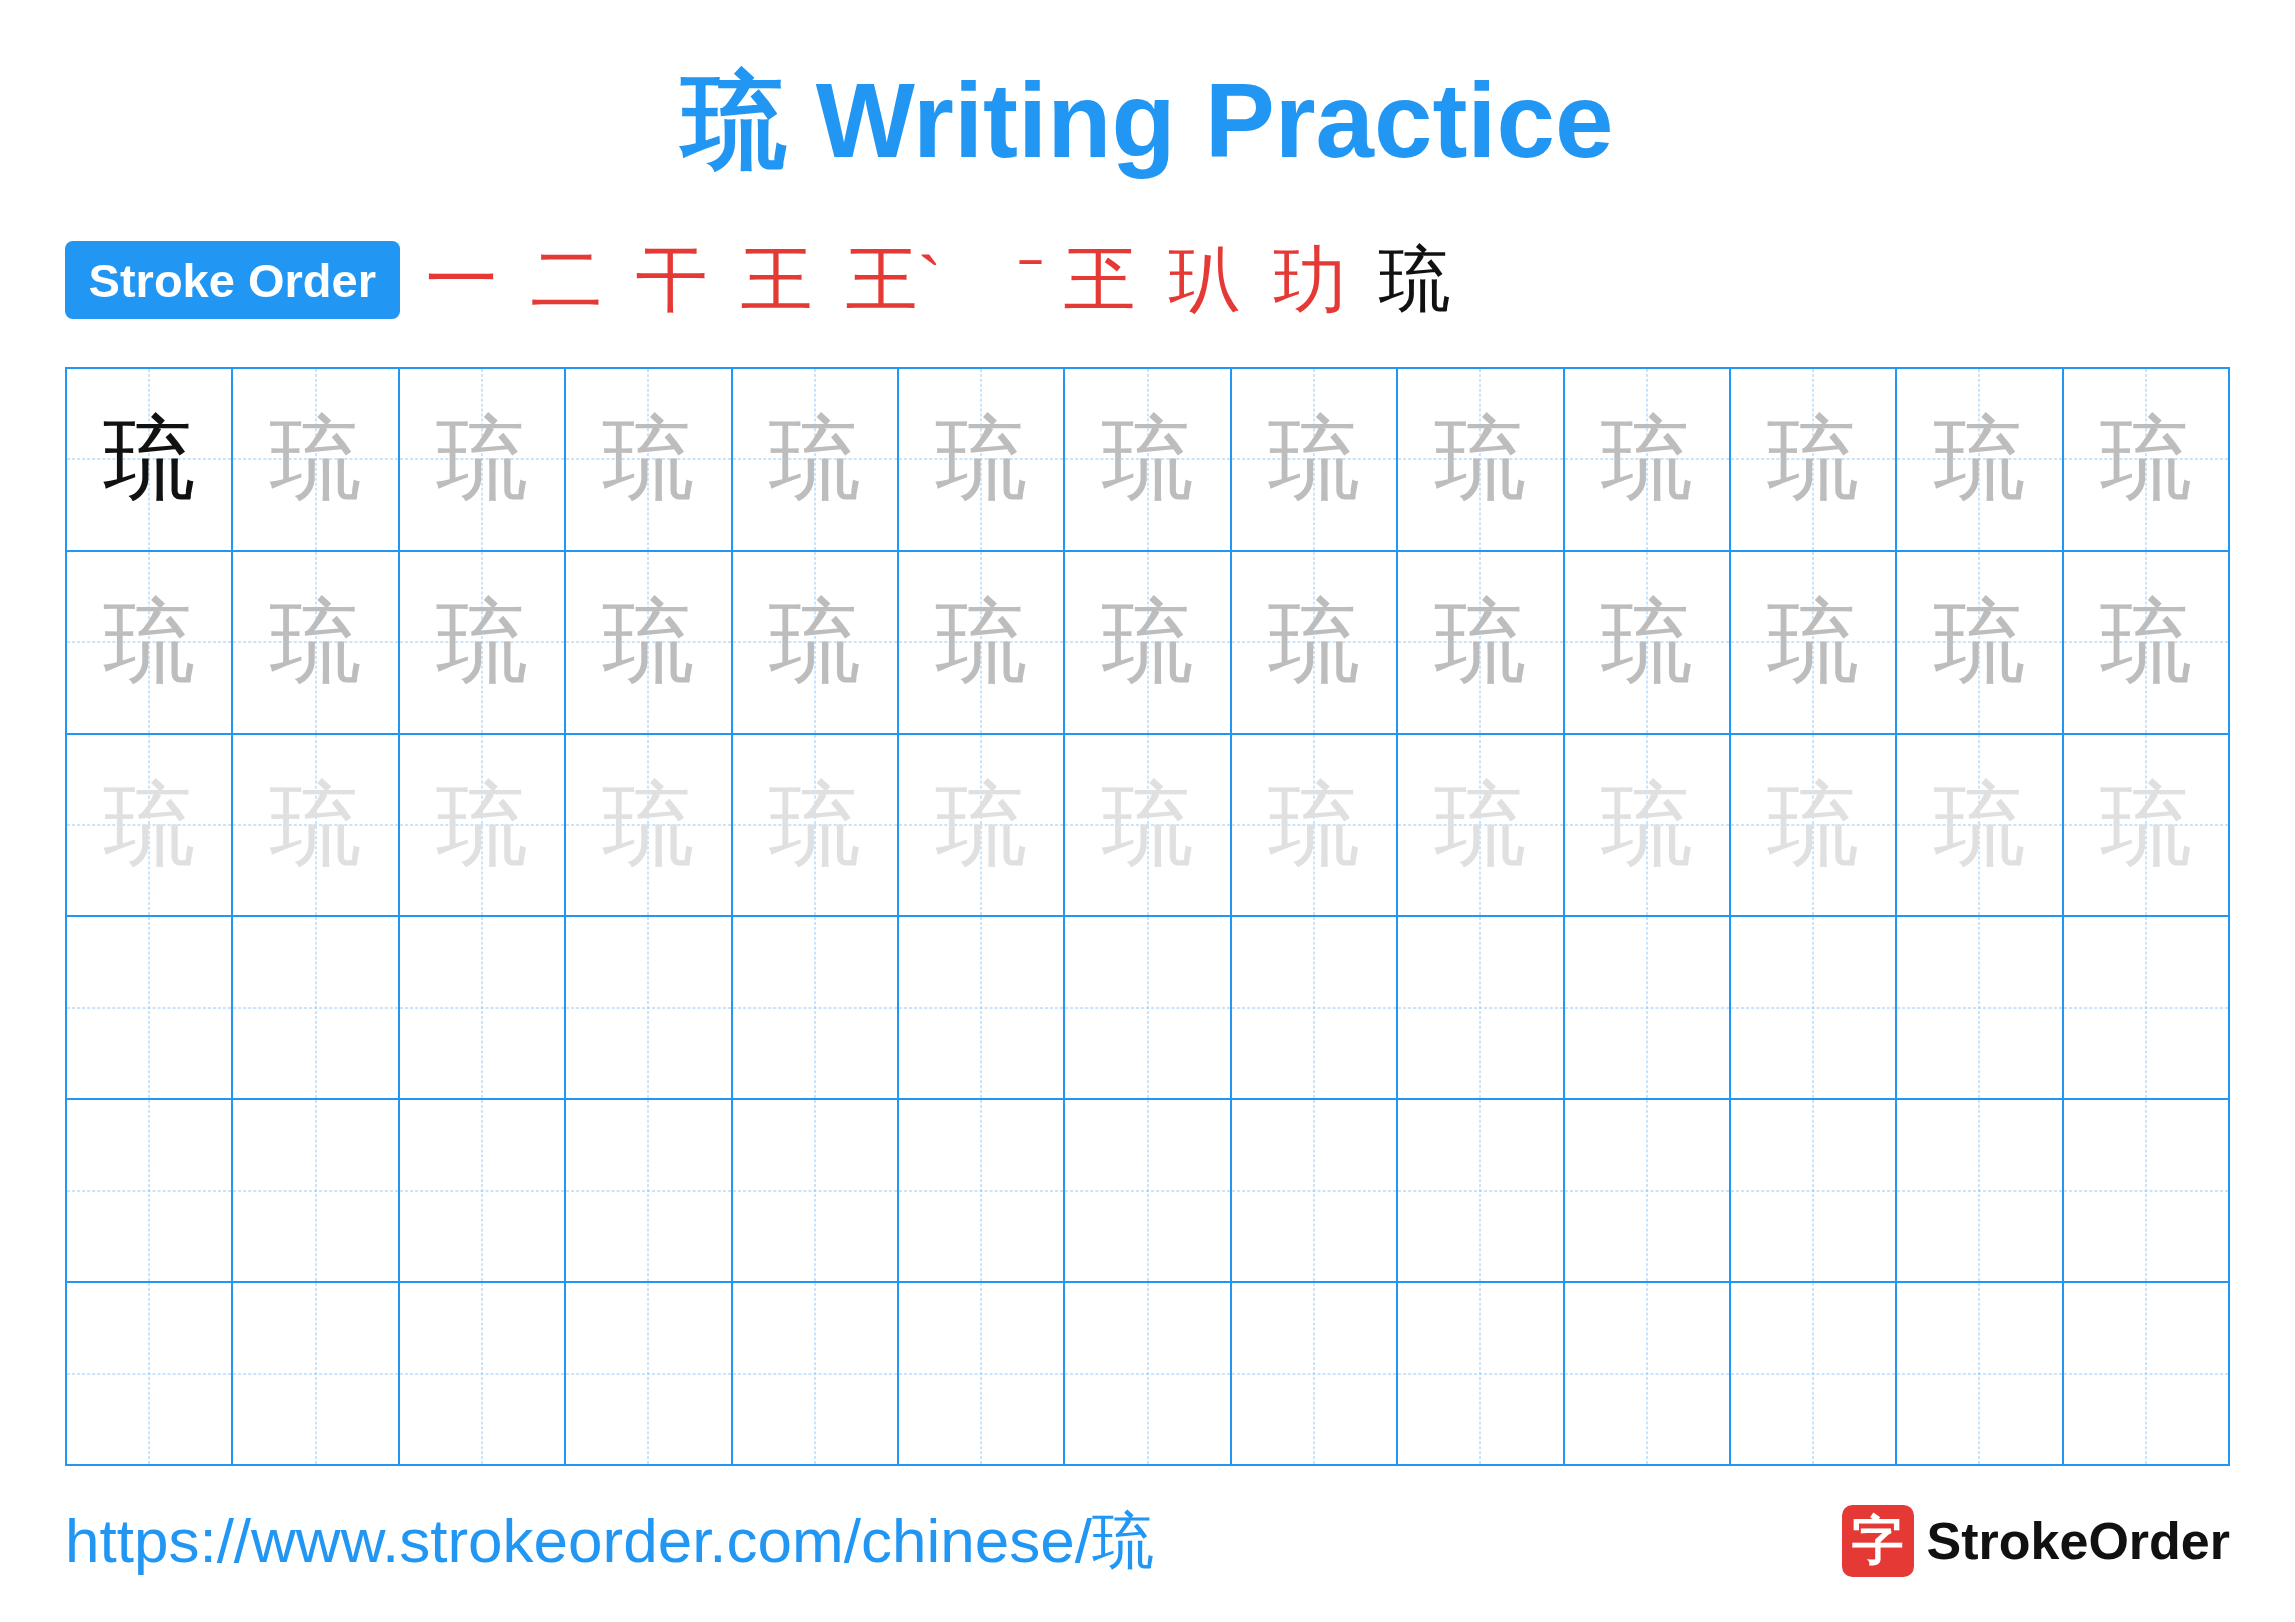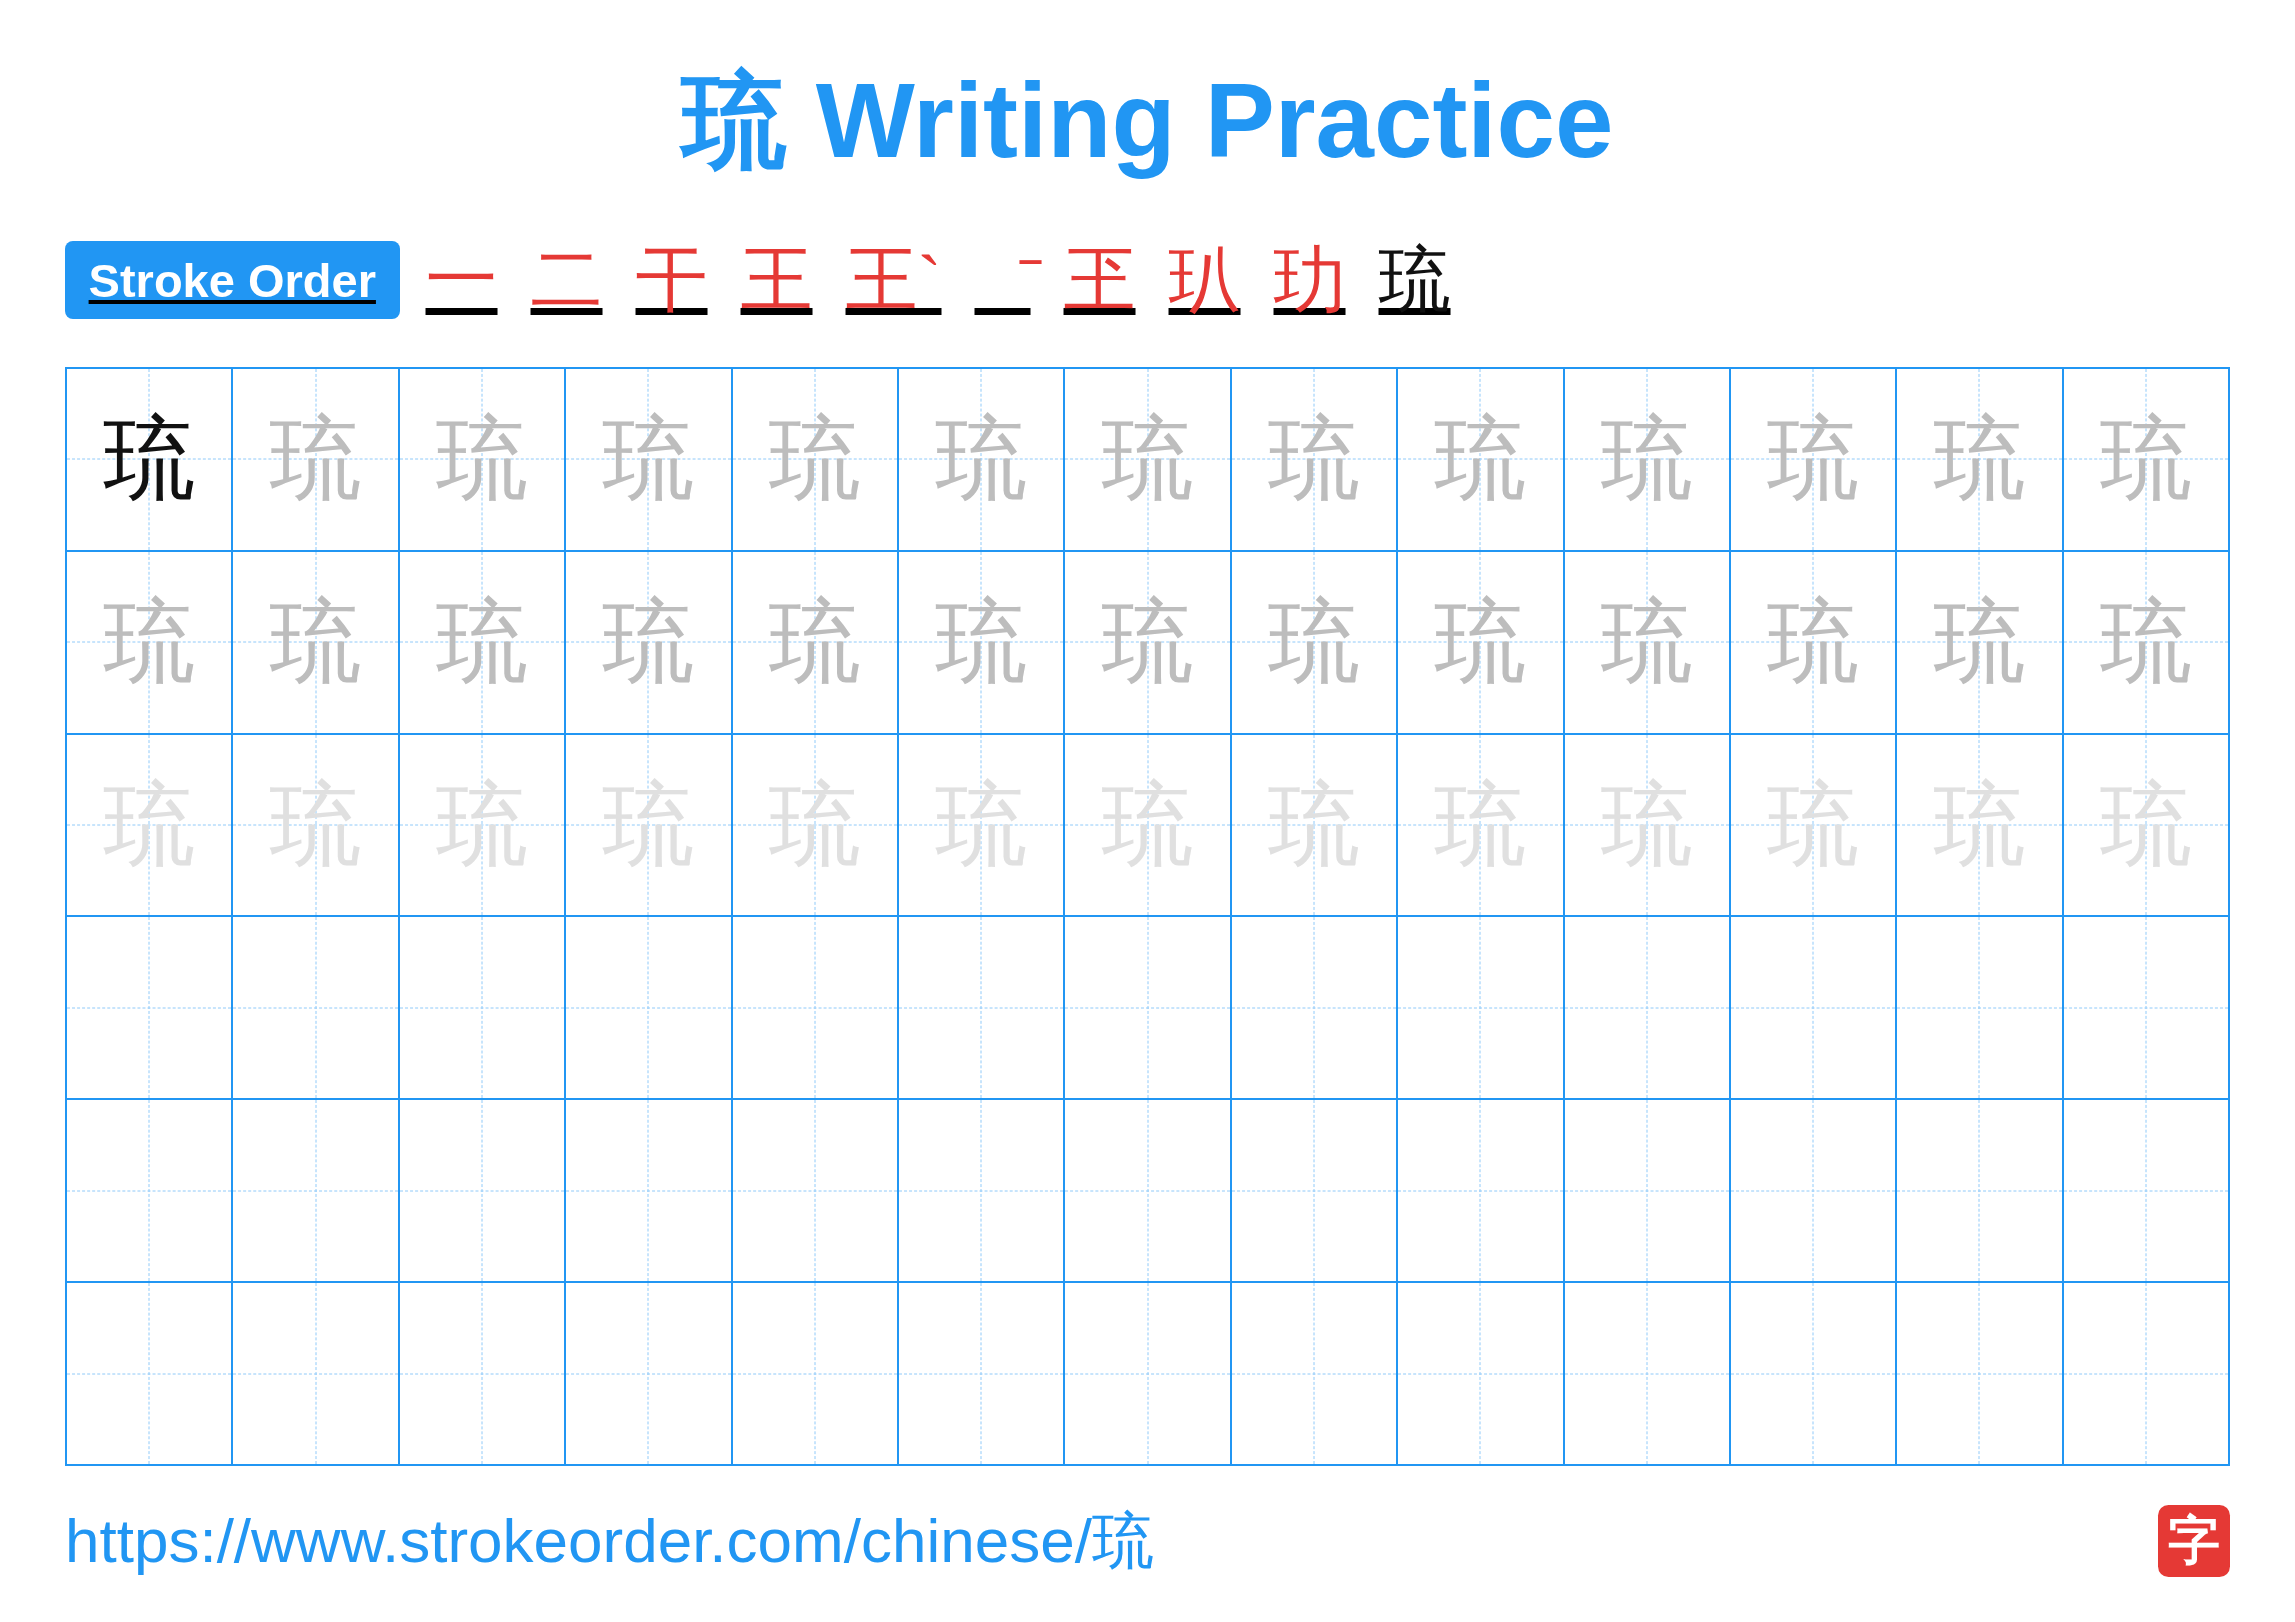--- a/index.html
+++ b/index.html
@@ -29,21 +29,20 @@
       margin-bottom: 39px;
       font-family: Arial, sans-serif;
     }
 
     .stroke-order-row {
       display: flex;
       align-items: center;
       width: 100%;
       margin-bottom: 39px;
       gap: 26px;
-      text-decoration: underline;
     }
 
     .stroke-order-badge {
       background: #2196F3;
       color: #fff;
       font-size: 47px;
       font-family: Arial, sans-serif;
       font-weight: bold;
       padding: 11.8px 23.6px;
       border-radius: 7.9px;
@@ -381,16 +380,17 @@
         <div class="grid-cell"></div>
       </div>
     </div>
 
   <div class="footer">
     <span class="footer-url">https://www.strokeorder.com/chinese/琉</span>
     <div class="footer-logo">
       <div class="logo-icon">
         <span>字</span>
       </div>
+      <span>StrokeOrder</span>
     </div>
   </div>
 </div>
 
 
 </body></html>

